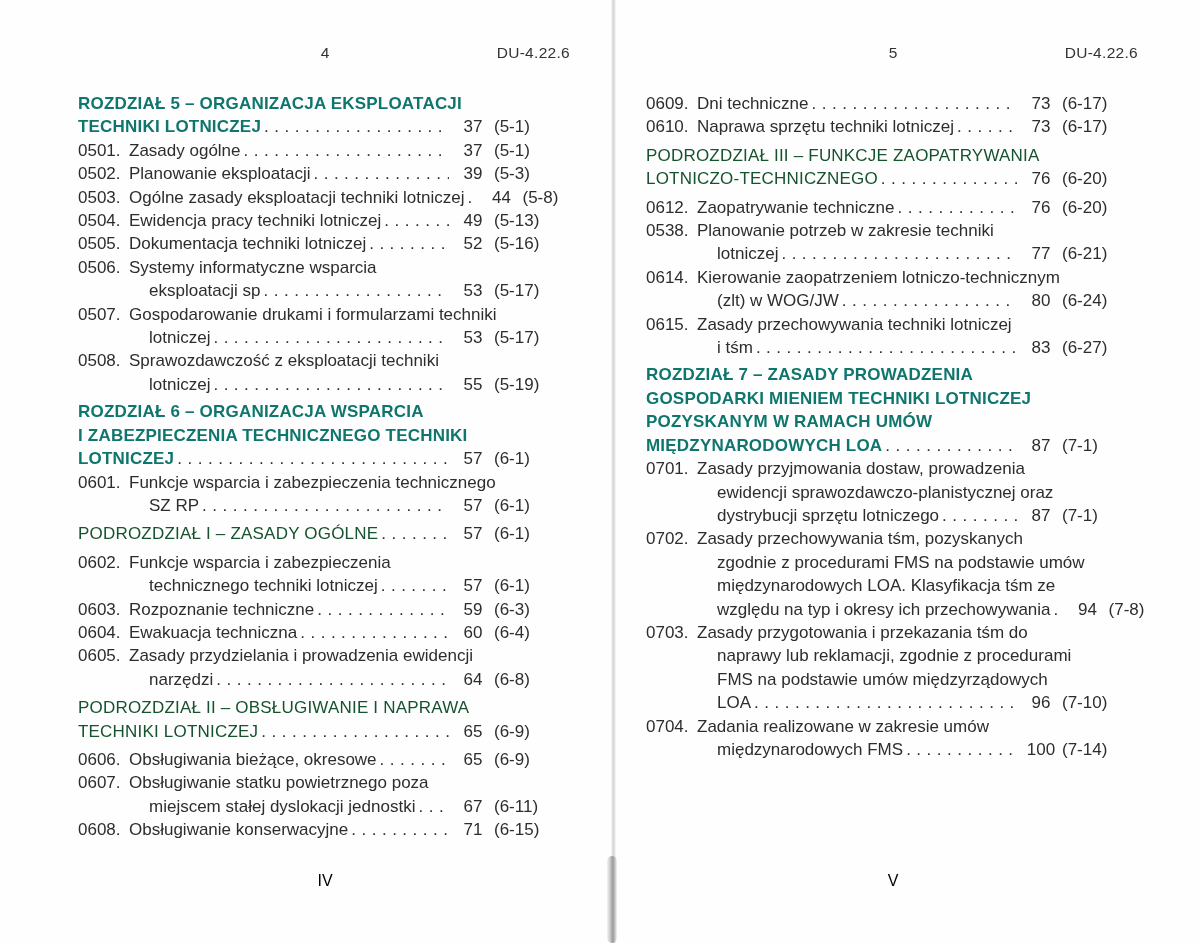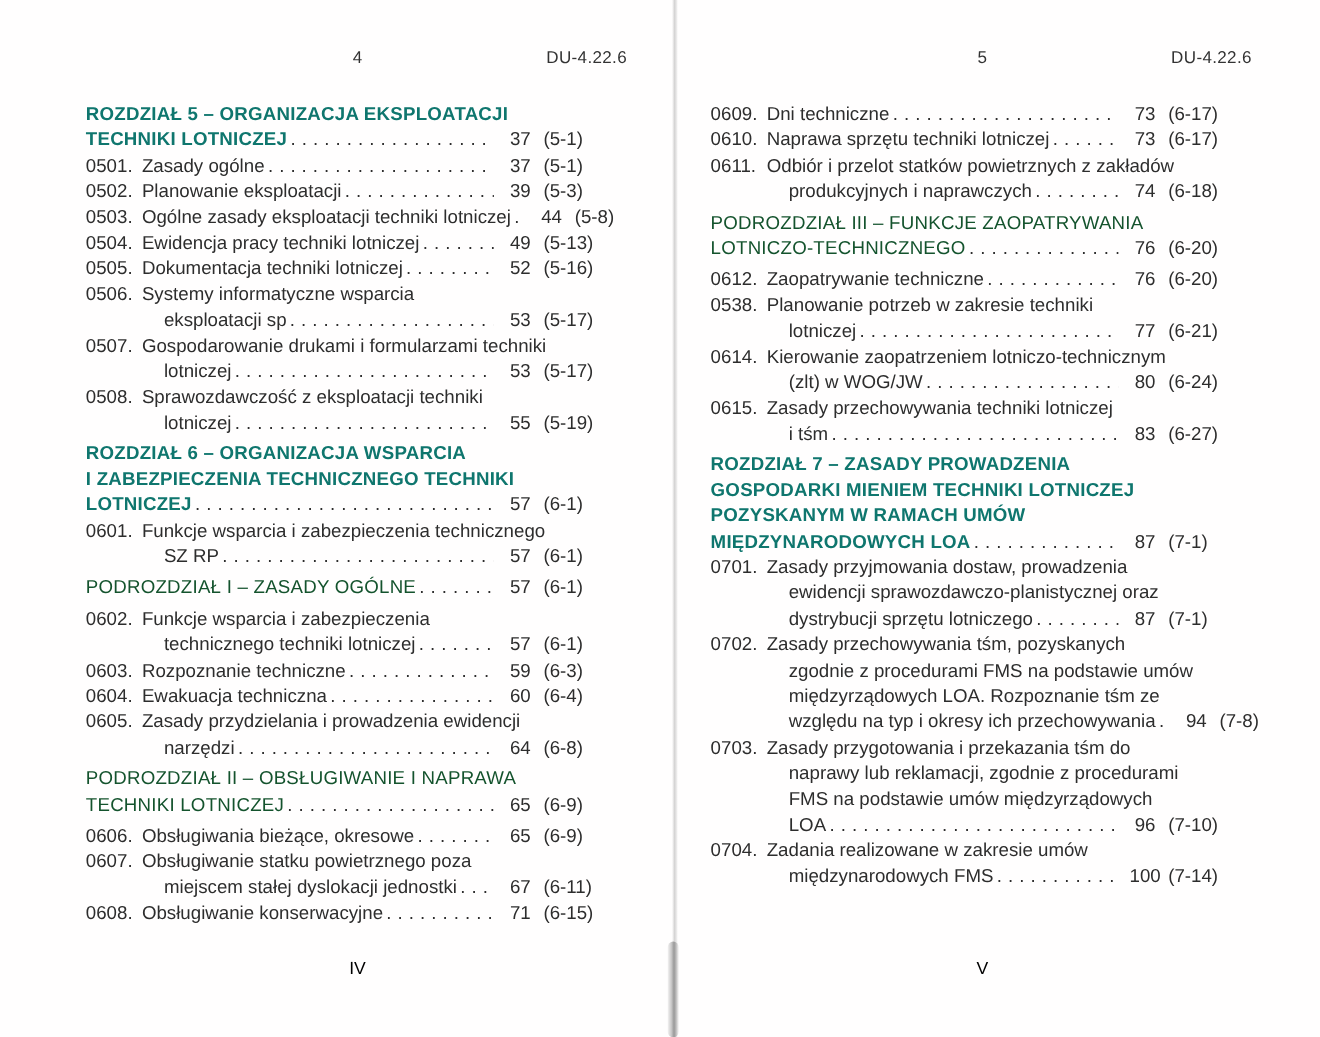--- a/index.html
+++ b/index.html
@@ -281,32 +281,20 @@
         </div>
         <div class="entry item">
           <div class="line last">
             <span class="num-label">0610.</span>
             <span class="txt">Naprawa sprzętu techniki lotniczej</span>
             <span class="dots"></span>
             <span class="pg">73</span>
             <span class="ref">(6-17)</span>
           </div>
         </div>
-        <div class="entry item">
-          <div class="line">
-            <span class="num-label">0611.</span>
-            <span class="txt">Odbiór i przelot statków powietrznych z zakładów</span>
-          </div>
-          <div class="line indent last">
-            <span class="txt">produkcyjnych i naprawczych</span>
-            <span class="dots"></span>
-            <span class="pg">74</span>
-            <span class="ref">(6-18)</span>
-          </div>
-        </div>
         <div class="entry subchapter">
           <div class="line">
             <span class="txt">PODROZDZIAŁ III – FUNKCJE ZAOPATRYWANIA</span>
           </div>
           <div class="line last">
             <span class="txt">LOTNICZO-TECHNICZNEGO</span>
             <span class="dots"></span>
             <span class="pg">76</span>
             <span class="ref">(6-20)</span>
           </div>
@@ -390,21 +378,21 @@
         </div>
         <div class="entry item">
           <div class="line">
             <span class="num-label">0702.</span>
             <span class="txt">Zasady przechowywania tśm, pozyskanych</span>
           </div>
           <div class="line indent">
             <span class="txt">zgodnie z procedurami FMS na podstawie umów</span>
           </div>
           <div class="line indent">
-            <span class="txt">międzyrządowych LOA. Rozpoznanie tśm ze</span>
+            <span class="txt">międzynarodowych LOA. Klasyfikacja tśm ze</span>
           </div>
           <div class="line indent last">
             <span class="txt">względu na typ i okresy ich przechowywania</span>
             <span class="dots"></span>
             <span class="pg">94</span>
             <span class="ref">(7-8)</span>
           </div>
         </div>
         <div class="entry item">
           <div class="line">

